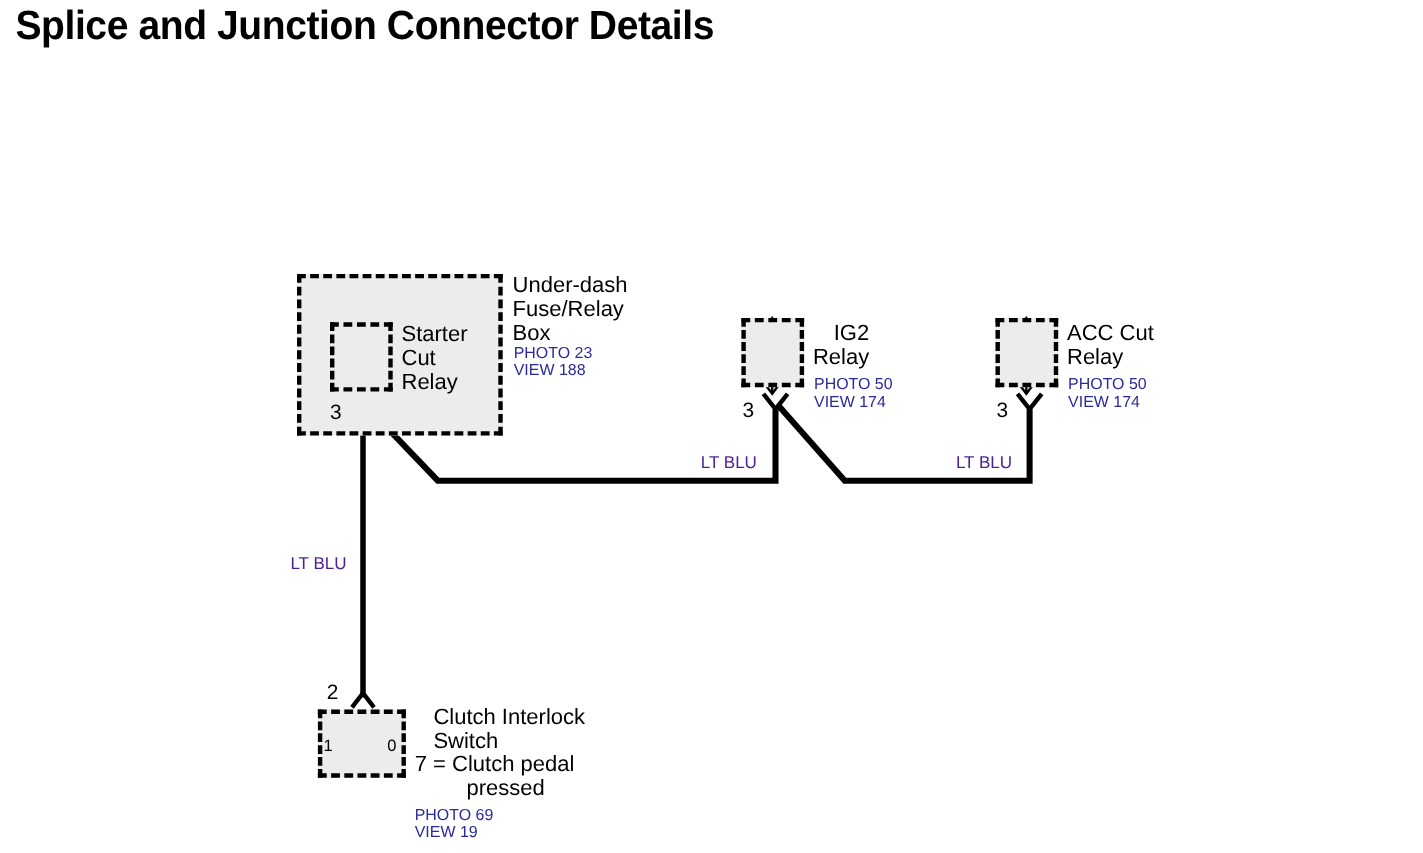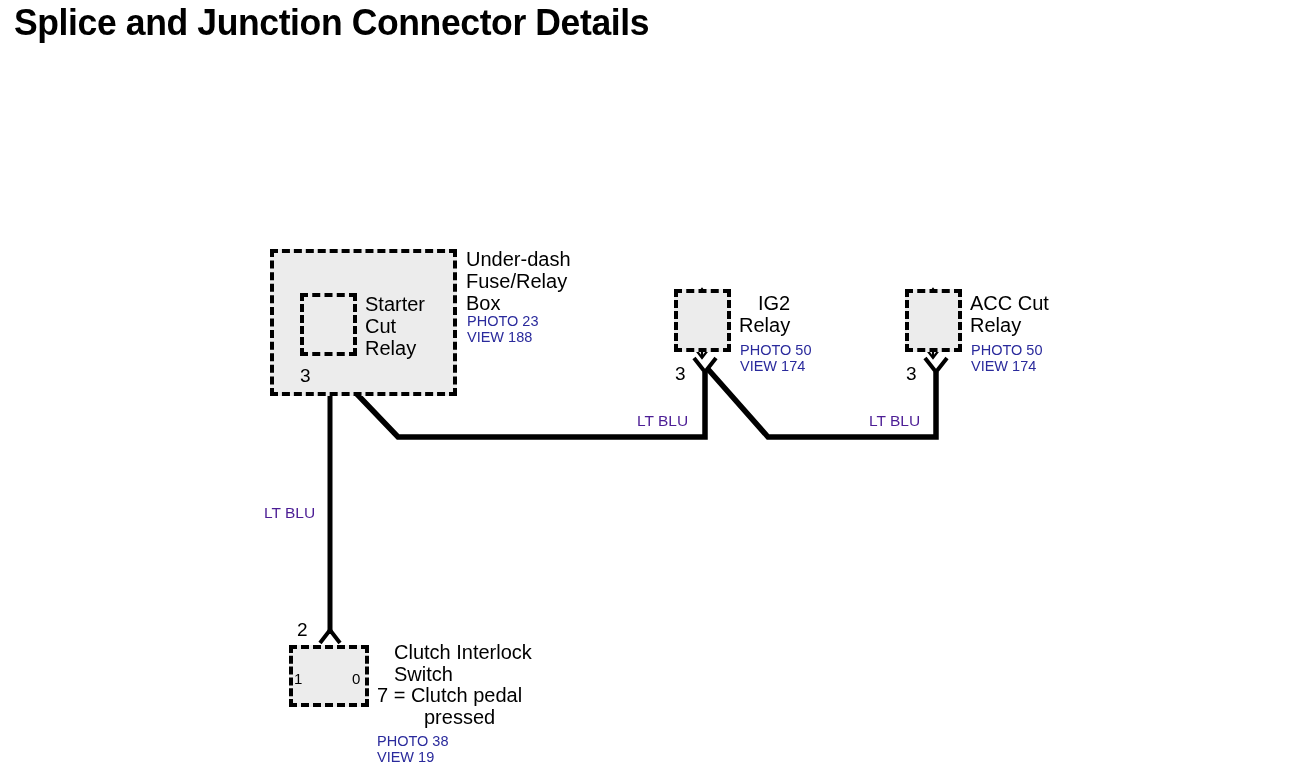--- a/index.html
+++ b/index.html
@@ -237,20 +237,20 @@
   <div class="blue-label" style="left:971px; top:358px;">VIEW 174</div>
   <div class="pin-num" style="left:906px; top:364px;">3</div>
 
   <div class="pin-num" style="left:297px; top:620px;">2</div>
   <div class="pin-num-small" style="left:294px; top:671px;">1</div>
   <div class="pin-num-small" style="left:352px; top:671px;">0</div>
   <div class="blk-label" style="left:364px; top:641px;margin-left:30px;">Clutch Interlock
 Switch</div>
   <div class="blk-label" style="left:377px; top:684px;">7 = Clutch pedal</div>
   <div class="blk-label" style="left:424px; top:706px;">pressed</div>
-  <div class="blue-label" style="left:377px; top:733px;">PHOTO 38</div>
+  <div class="blue-label" style="left:377px; top:733px;">PHOTO 69</div>
   <div class="blue-label" style="left:377px; top:749px;text-align:right;">VIEW 19</div>
 
   <div class="wire-label" style="left:264px; top:505px;">LT BLU</div>
   <div class="wire-label" style="left:637px; top:413px;">LT BLU</div>
   <div class="wire-label" style="left:869px; top:413px;">LT BLU</div>
 
 </div>
 
 </body></html>

